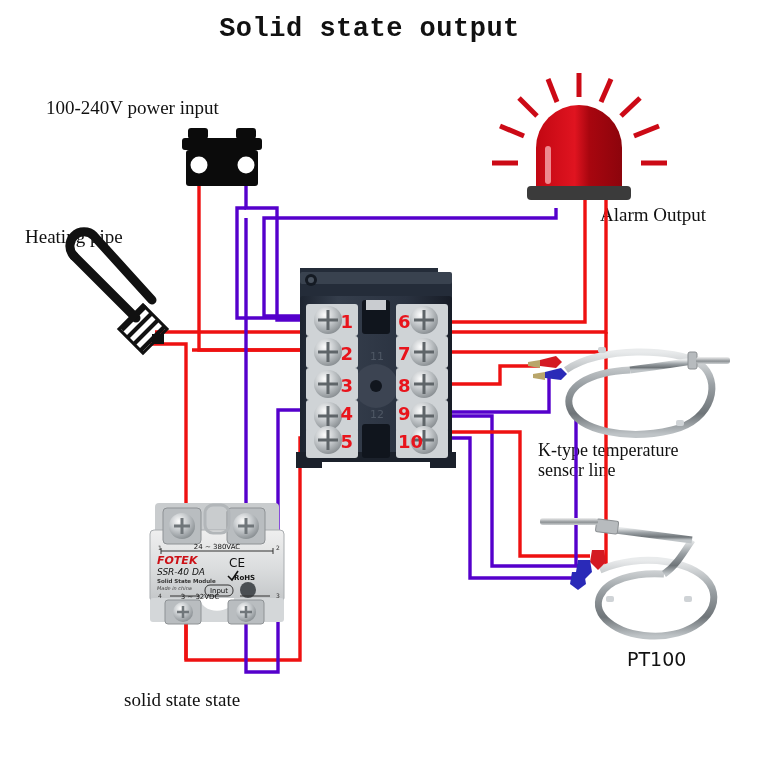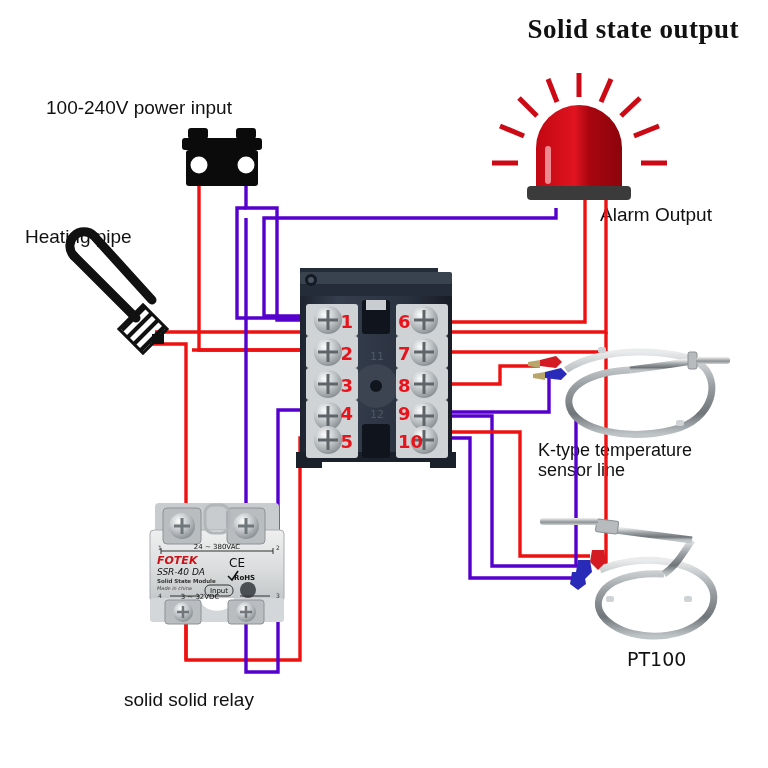--- a/index.html
+++ b/index.html
@@ -1,44 +1,44 @@
 <!DOCTYPE html>
 <html><head>
 <meta charset="utf-8">
 <style>
   html,body{margin:0;padding:0;background:#ffffff;}
   body{width:768px;height:768px;position:relative;overflow:hidden;
        font-family:"DejaVu Sans Mono","Liberation Mono",monospace;}
   #stage{position:absolute;left:0;top:0;width:768px;height:768px;}
   svg{position:absolute;left:0;top:0;}
   .lbl{position:absolute;white-space:pre;color:#111;
-       font-family:Liberation Sans, sans-serif;}
-  #title{left:0;top:14px;width:739px;text-align:right;font-size:27px;
-         font-weight:bold;font-family:Liberation Serif, serif;
+       font-family:Liberation Serif, serif;}
+  #title{left:0;top:14px;width:739px;text-align:center;font-size:27px;
+         font-weight:bold;font-family:Liberation Mono, monospace;
          letter-spacing:.5px;}
   #lbl-power{left:46px;top:97px;font-size:19px;}
   #lbl-heat{left:25px;top:226px;font-size:19px;}
   #lbl-alarm{left:600px;top:204px;font-size:19px;}
   #lbl-ktype{left:538px;top:440px;font-size:18px;line-height:20px;}
   #lbl-pt100{left:612px;top:648px;font-size:19px;
              font-family:"DejaVu Sans","Liberation Sans",sans-serif;margin-left:15px;}
   #lbl-ssr{left:124px;top:689px;font-size:19px;}
 </style>
 </head>
 <body>
 
 <div id="stage">
 
   <div class="lbl" id="title">Solid state output</div>
   <div class="lbl" id="lbl-power">100-240V power input</div>
   <div class="lbl" id="lbl-heat">Heating pipe</div>
   <div class="lbl" id="lbl-alarm">Alarm Output</div>
   <div class="lbl" id="lbl-ktype"><span>K-type temperature</span><br><span>sensor line</span></div>
   <div class="lbl" id="lbl-pt100">PT100</div>
-  <div class="lbl" id="lbl-ssr">solid solid relay</div>
+  <div class="lbl" id="lbl-ssr">solid state state</div>
 
   <svg width="768" height="768" viewBox="0 0 768 768">
     <defs>
       <linearGradient id="gMetal" x1="0" y1="0" x2="0" y2="1">
         <stop offset="0" stop-color="#f2f2f2"></stop>
           <stop offset=".35" stop-color="#b9bcbe"></stop>
         <stop offset=".6" stop-color="#8d9295"></stop>
           <stop offset="1" stop-color="#cfd2d4"></stop>
       </linearGradient>
       <linearGradient id="gCable" x1="0" y1="0" x2="0" y2="1">

